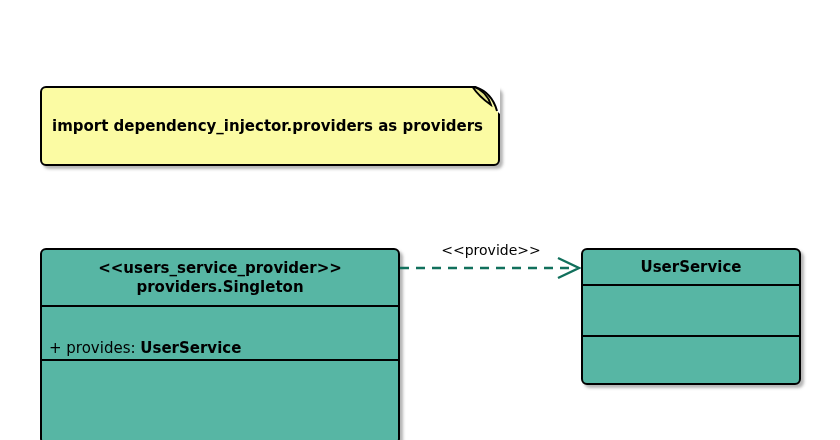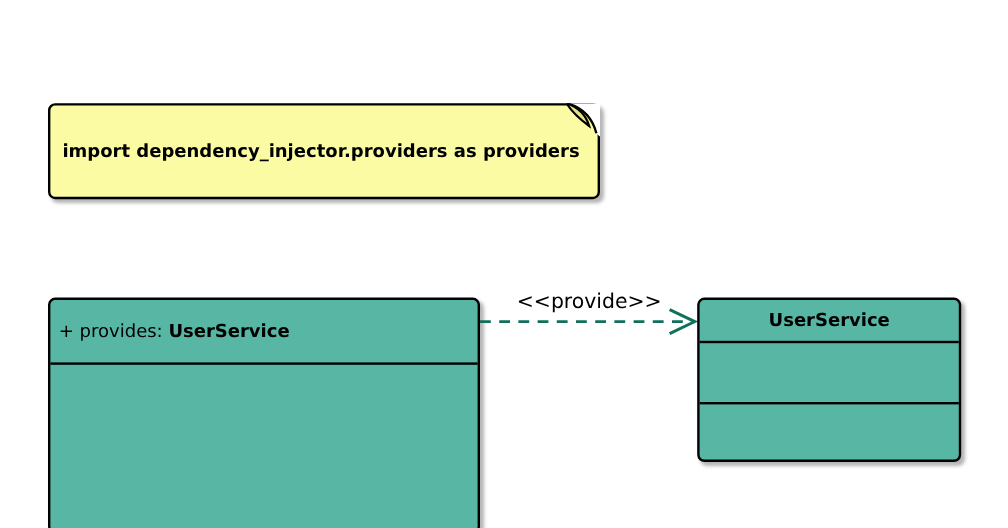--- a/index.html
+++ b/index.html
@@ -83,21 +83,21 @@
     font-size: 15px;
     line-height: 19px;
   }
   .class-provider .class-header { height: 57px; }
   .class-service  .class-header { height: 37px; }
 
   .compartment {
     box-sizing: border-box;
     display: flex;
     flex-direction: column;
-    justify-content: center;
+    justify-content: flex-end;
     padding-left: 7px;
     font-size: 15px;
     line-height: 21px;
   }
   .class-provider .compartment-attrs {
     height: 54px;
     border-bottom: 2px solid #000000;
   }
   .class-provider .compartment-methods { height: 84px; }
   .class-service .compartment-a {
@@ -115,40 +115,44 @@
     top: 205px;
     width: 186px;
     height: 30px;
   }
   .connector-label {
     position: absolute;
     left: 400px;
     top: 194px;
     width: 182px;
     text-align: center;
-    font-size: 17px;
+    font-size: 14px;
     color: #000000;
     white-space: nowrap;
   }
 </style>
 </head>
 <body>
 
 <div class="canvas">
 
   <div class="note">
     <div class="note-text">import dependency_injector.providers as providers</div>
     <svg class="note-fold" viewBox="0 0 28 28">
       <path d="M0 0 L28 0 L28 28 L25 25 C21 10 12 3 0 0 Z" fill="#ffffff" stroke="none"></path>
       <path d="M0 0 C12 3 21 10 25 25" fill="none" stroke="#000000" stroke-width="2"></path>
       <path d="M0 0 C9 3 16 9 19 19 C12 14 5 8 0 0 Z" fill="#E3E387" stroke="#000000" stroke-width="1.8"></path>
     </svg>
   </div>
 
   <div class="uml-class class-provider">
+    <div class="class-header">
+      <div>&lt;&lt;users_service_provider&gt;&gt;</div>
+      <div>providers.Singleton</div>
+    </div>
     <div class="compartment compartment-attrs">
       <div class="member">
         <span>+ provides: </span><span class="type-bold">UserService</span>
       </div>
     </div>
   </div>
 
   <div class="connector-label">&lt;&lt;provide&gt;&gt;</div>
   <svg class="connector-svg" viewBox="0 0 186 30">
     <line x1="2" y1="15" x2="176" y2="15" stroke="#11705C" stroke-width="2.4" stroke-dasharray="9,7"></line>

